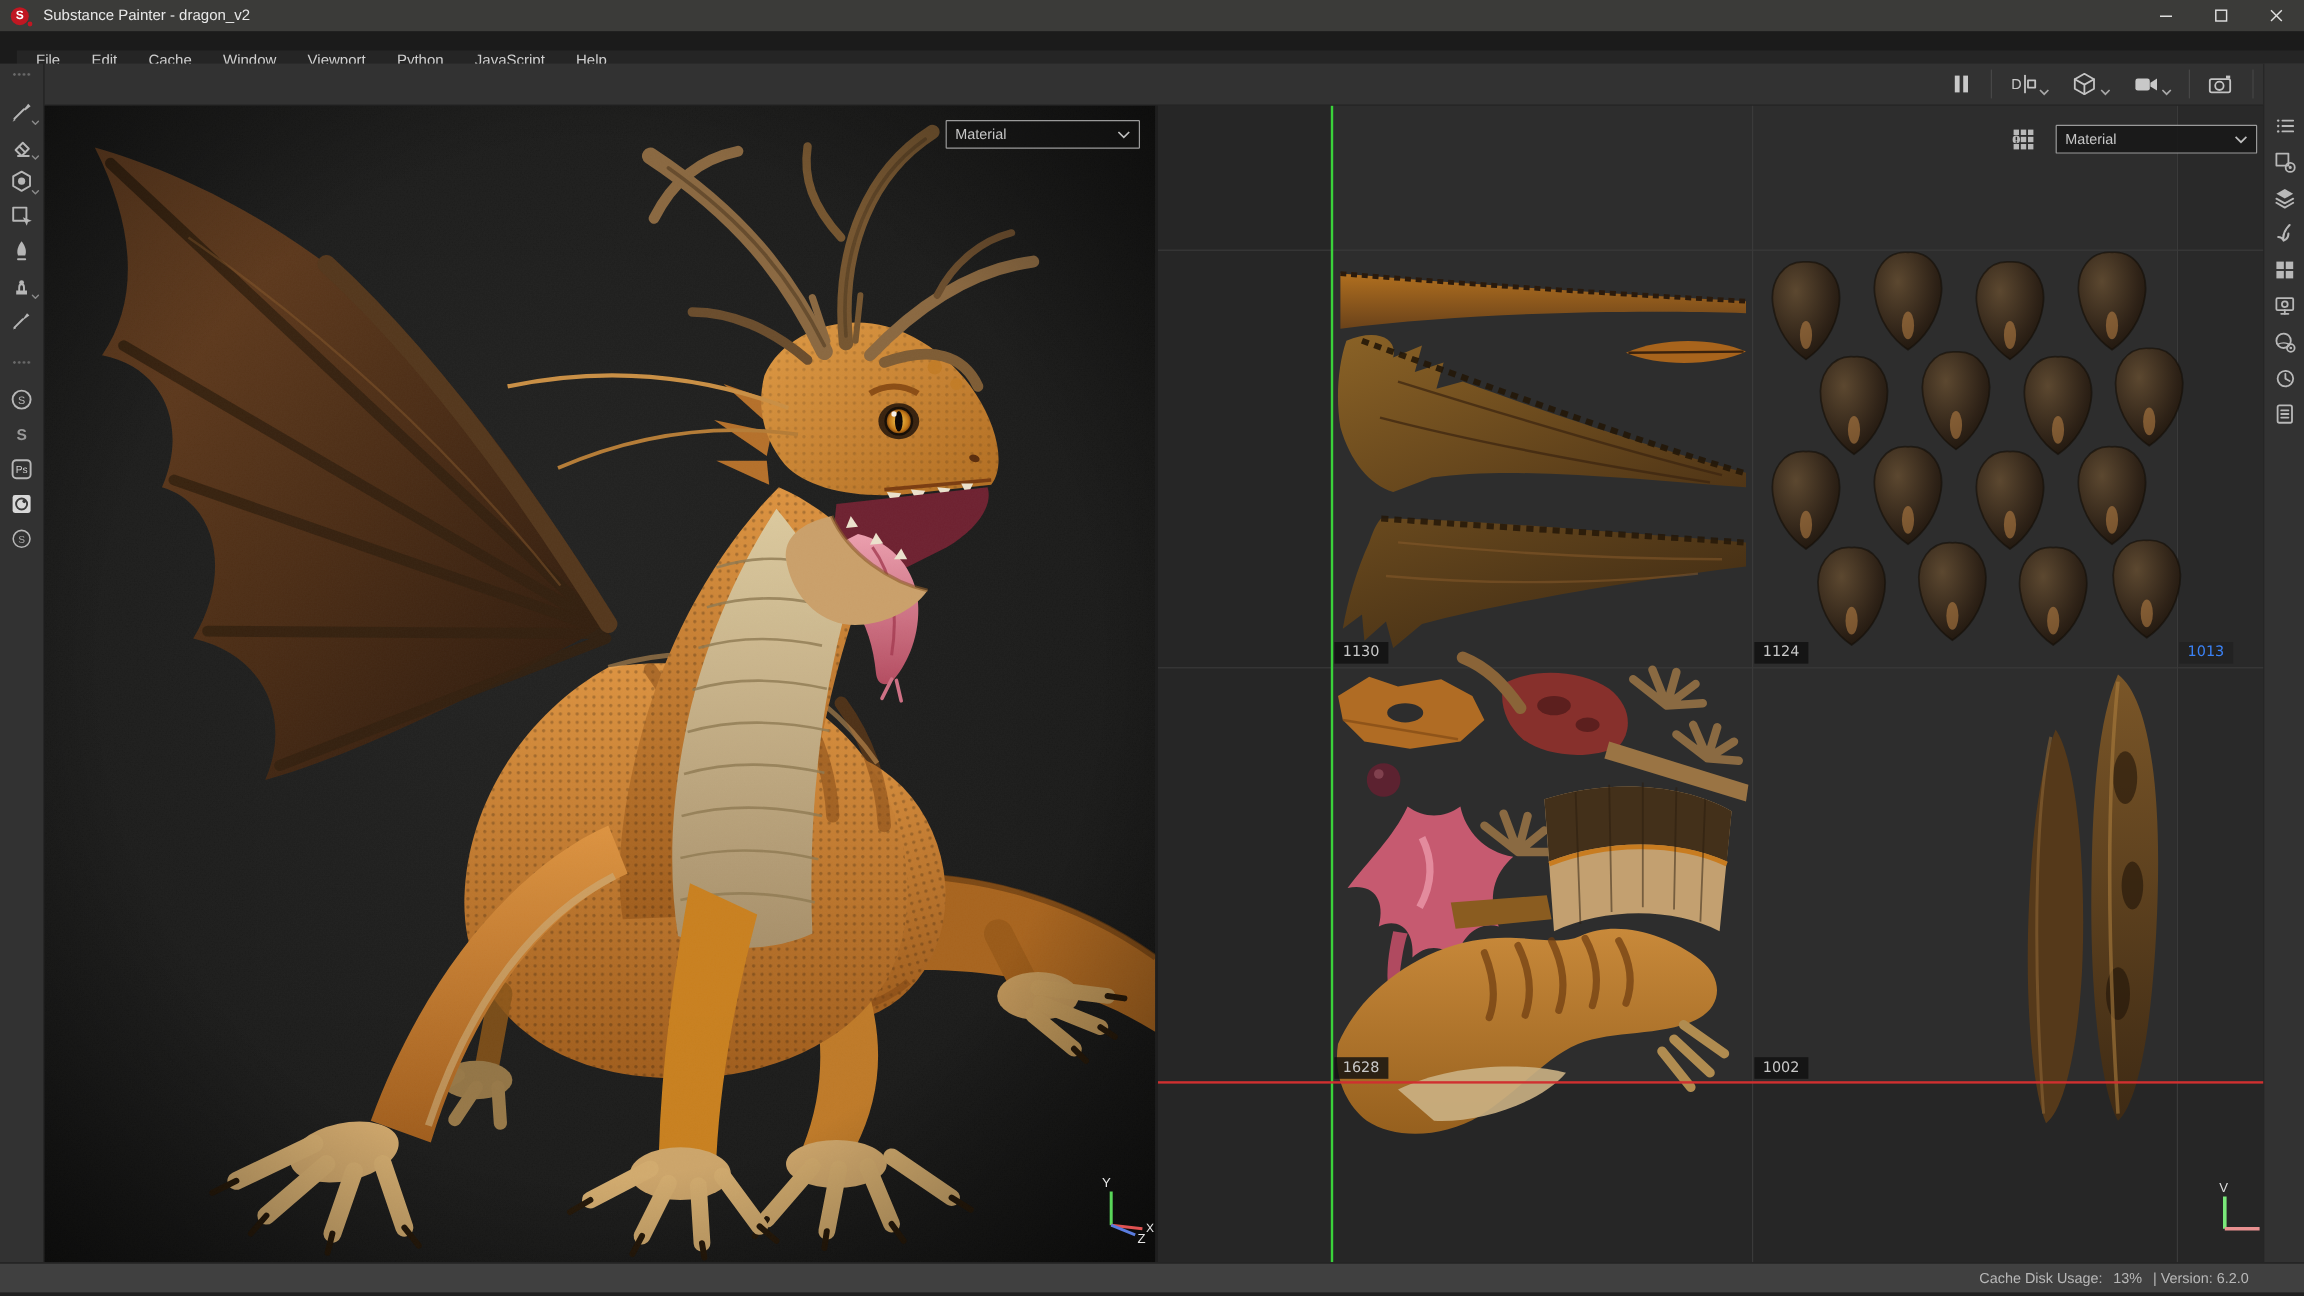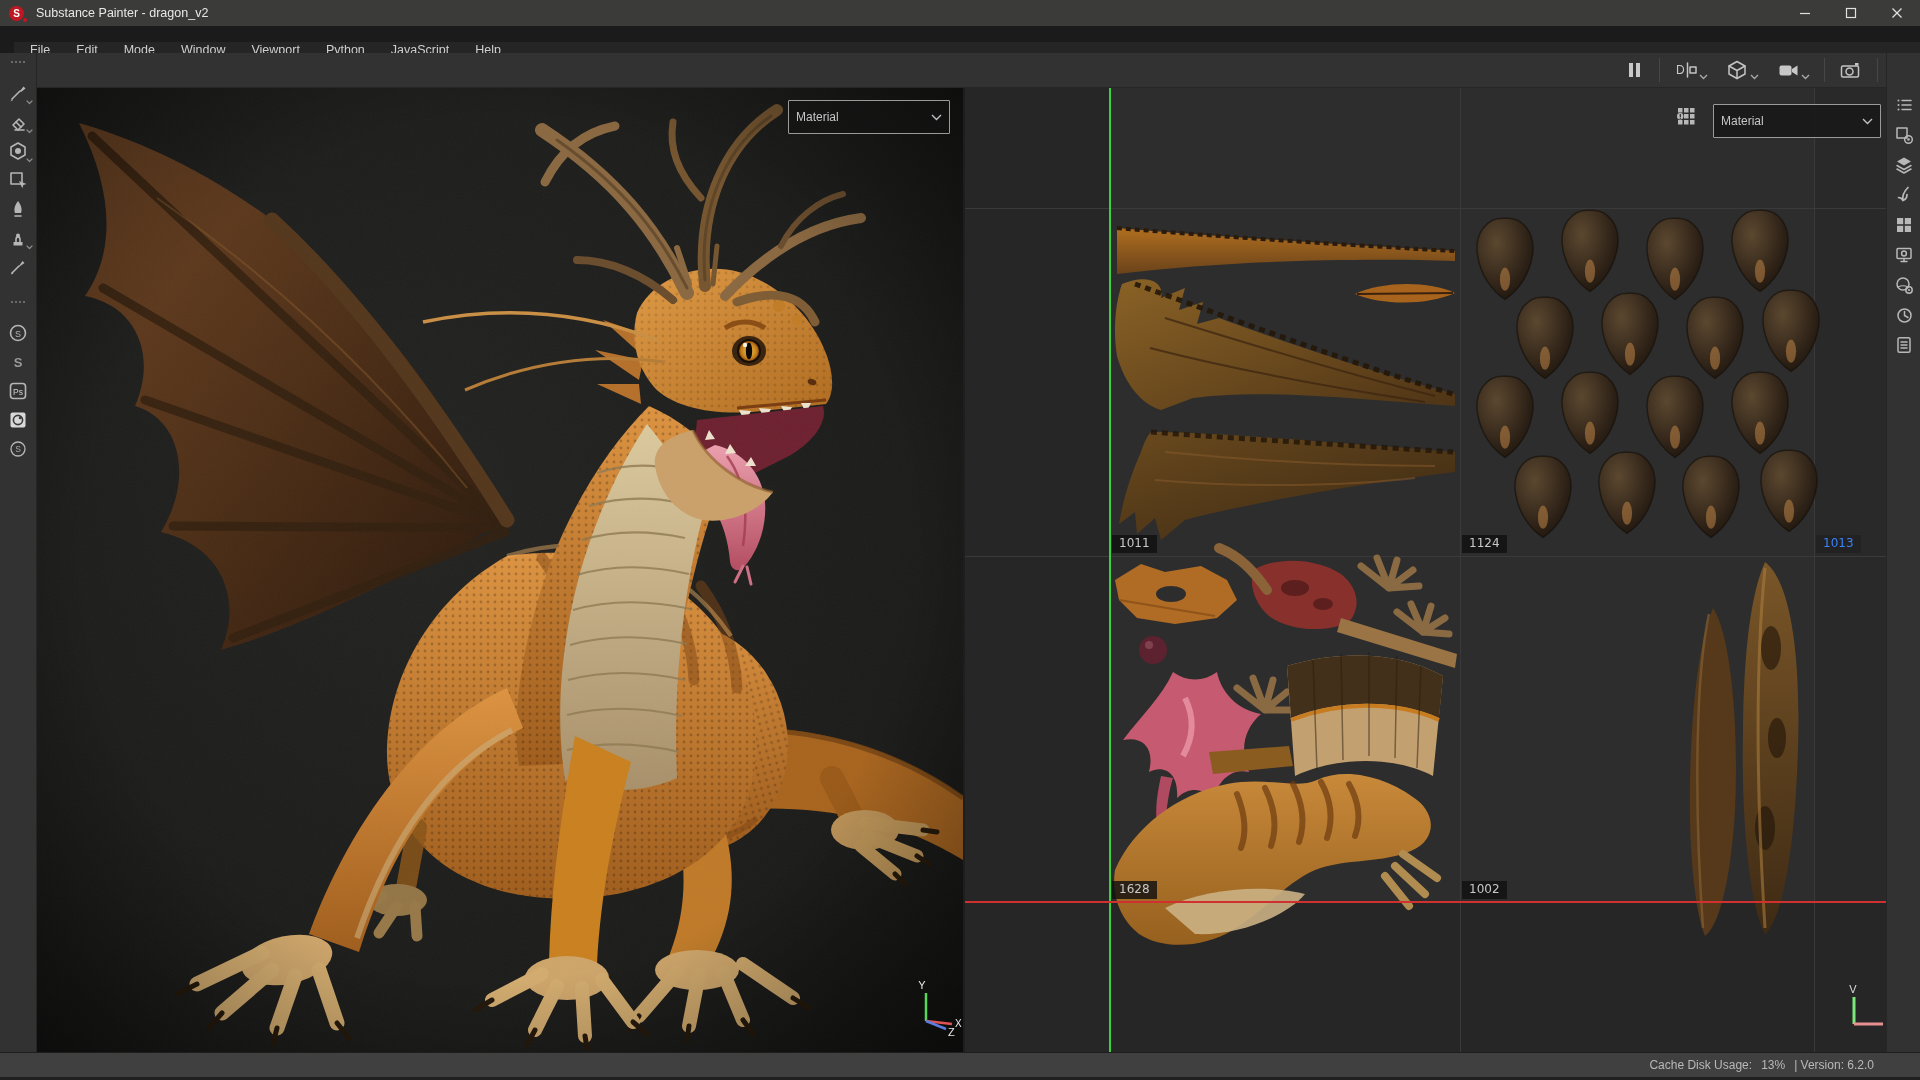--- a/index.html
+++ b/index.html
@@ -48,21 +48,21 @@
   .right-dock { position:absolute; top:53px; right:0; width:34px; height:999px; background:#323232;
     border-left:1px solid #262626; display:flex; flex-direction:column; align-items:center; }
   .rtool { width:26px; height:24px; margin-bottom:6px; display:flex; align-items:center; justify-content:center; }
   .rtool svg { stroke:#b8b8b8; fill:none; stroke-width:1.5; stroke-linecap:round; stroke-linejoin:round; }
 
   
   .viewport3d { position:absolute; left:37px; top:88px; width:926px; height:964px; background:#1b1b1b; overflow:hidden; }
   .viewport2d { position:absolute; left:963px; top:88px; width:923px; height:964px; background:#262626;
     overflow:hidden; border-left:2px solid #1e1e1e; }
 
-  .dropdown { position:absolute; height:34px; border:1px solid #9a9a9a; background:rgba(18,18,18,0.5);
+  .dropdown { position:absolute; height:24px; border:1px solid #9a9a9a; background:rgba(18,18,18,0.5);
     display:flex; align-items:center; font-size:12px; color:#c6c6c6; padding:0 7px; border-radius:1px; }
   .dropdown .dd-chev { margin-left:auto; }
   .dropdown2 { background:rgba(24,24,24,0.88); }
 
   .tile-chip { position:absolute; background:rgba(16,16,16,0.82); color:#c8c8c8; font-size:12px;
     line-height:17px; padding:0 7px 1px; font-family:"DejaVu Sans", sans-serif; }
   .tile-chip.dim { color:#3b82f6; background:rgba(30,30,30,0.55); }
 
   .gline { position:absolute; background:#3a3a3a; }
 
@@ -93,21 +93,21 @@
           <line x1="1.5" y1="1.5" x2="10.5" y2="10.5"></line>
           <line x1="10.5" y1="1.5" x2="1.5" y2="10.5"></line>
         </svg>
     </div>
   </div>
 </div>
 
 <div class="menubar">
   <div class="menu-item">File</div>
   <div class="menu-item">Edit</div>
-  <div class="menu-item">Mode</div>
+  <div class="menu-item">Cache</div>
   <div class="menu-item">Window</div>
   <div class="menu-item">Viewport</div>
   <div class="menu-item">Python</div>
   <div class="menu-item">JavaScript</div>
   <div class="menu-item">Help</div>
 </div>
 
 <div class="top-toolbar">
   <div class="tbtn">
     <svg class="main" width="22" height="22">
@@ -715,21 +715,21 @@
       <ellipse cx="800" cy="740" rx="10" ry="22" fill="#1f1408" opacity="0.6"></ellipse>
       <path d="M800,480 C792,560 790,680 800,840" stroke="#a87c3c" stroke-width="3" opacity="0.6" fill="none"></path>
       <path d="M748,520 C766,546 774,640 770,722 C766,792 754,838 740,848 C728,818 722,742 726,662 C729,600 735,554 748,520 Z" fill="#55391a"></path>
       <path d="M744,526 C732,580 728,700 738,840" stroke="#8a6434" stroke-width="2.5" opacity="0.6" fill="none"></path>
     </g>
   </svg>
 
   <div class="abs" style="left:144px; top:0; width:2px; height:964px; background:#3ad23a;"></div>
   <div class="abs" style="left:0; top:813px; width:923px; height:2px; background:#d03030;"></div>
 
-  <div class="tile-chip" style="left:147px; top:447px;">1011</div>
+  <div class="tile-chip" style="left:147px; top:447px;">1130</div>
   <div class="tile-chip" style="left:497px; top:447px;">1124</div>
   <div class="tile-chip dim" style="left:851px; top:447px;">1013</div>
   <div class="tile-chip" style="left:147px; top:793px;">1628</div>
   <div class="tile-chip" style="left:497px; top:793px;">1002</div>
 
   <svg class="abs" style="left:712px; top:19px;" width="19" height="19">
     <g fill="#b8b8b8">
       <rect x="1" y="1" width="4.5" height="4.5"></rect>
         <rect x="7" y="1" width="4.5" height="4.5"></rect>
         <rect x="13" y="1" width="4.5" height="4.5"></rect>

